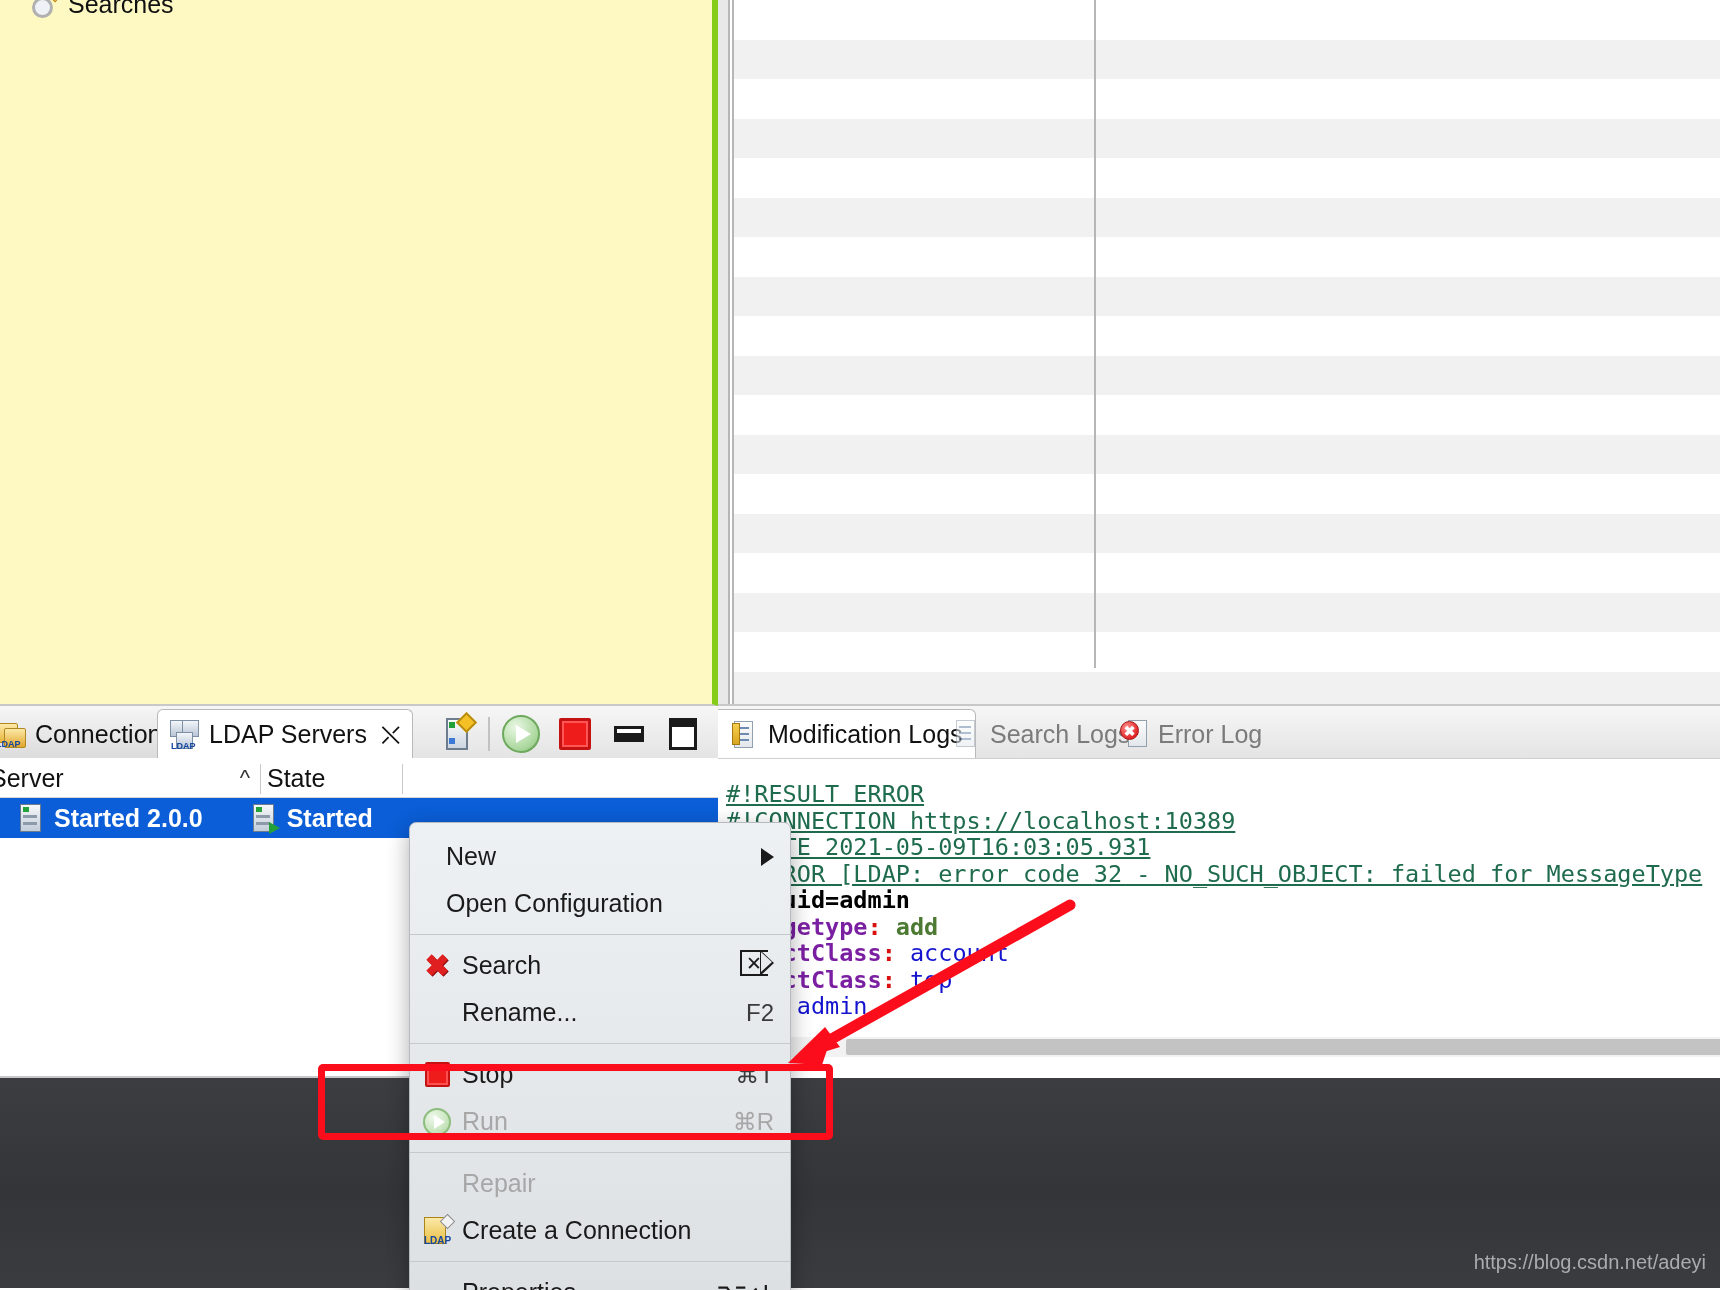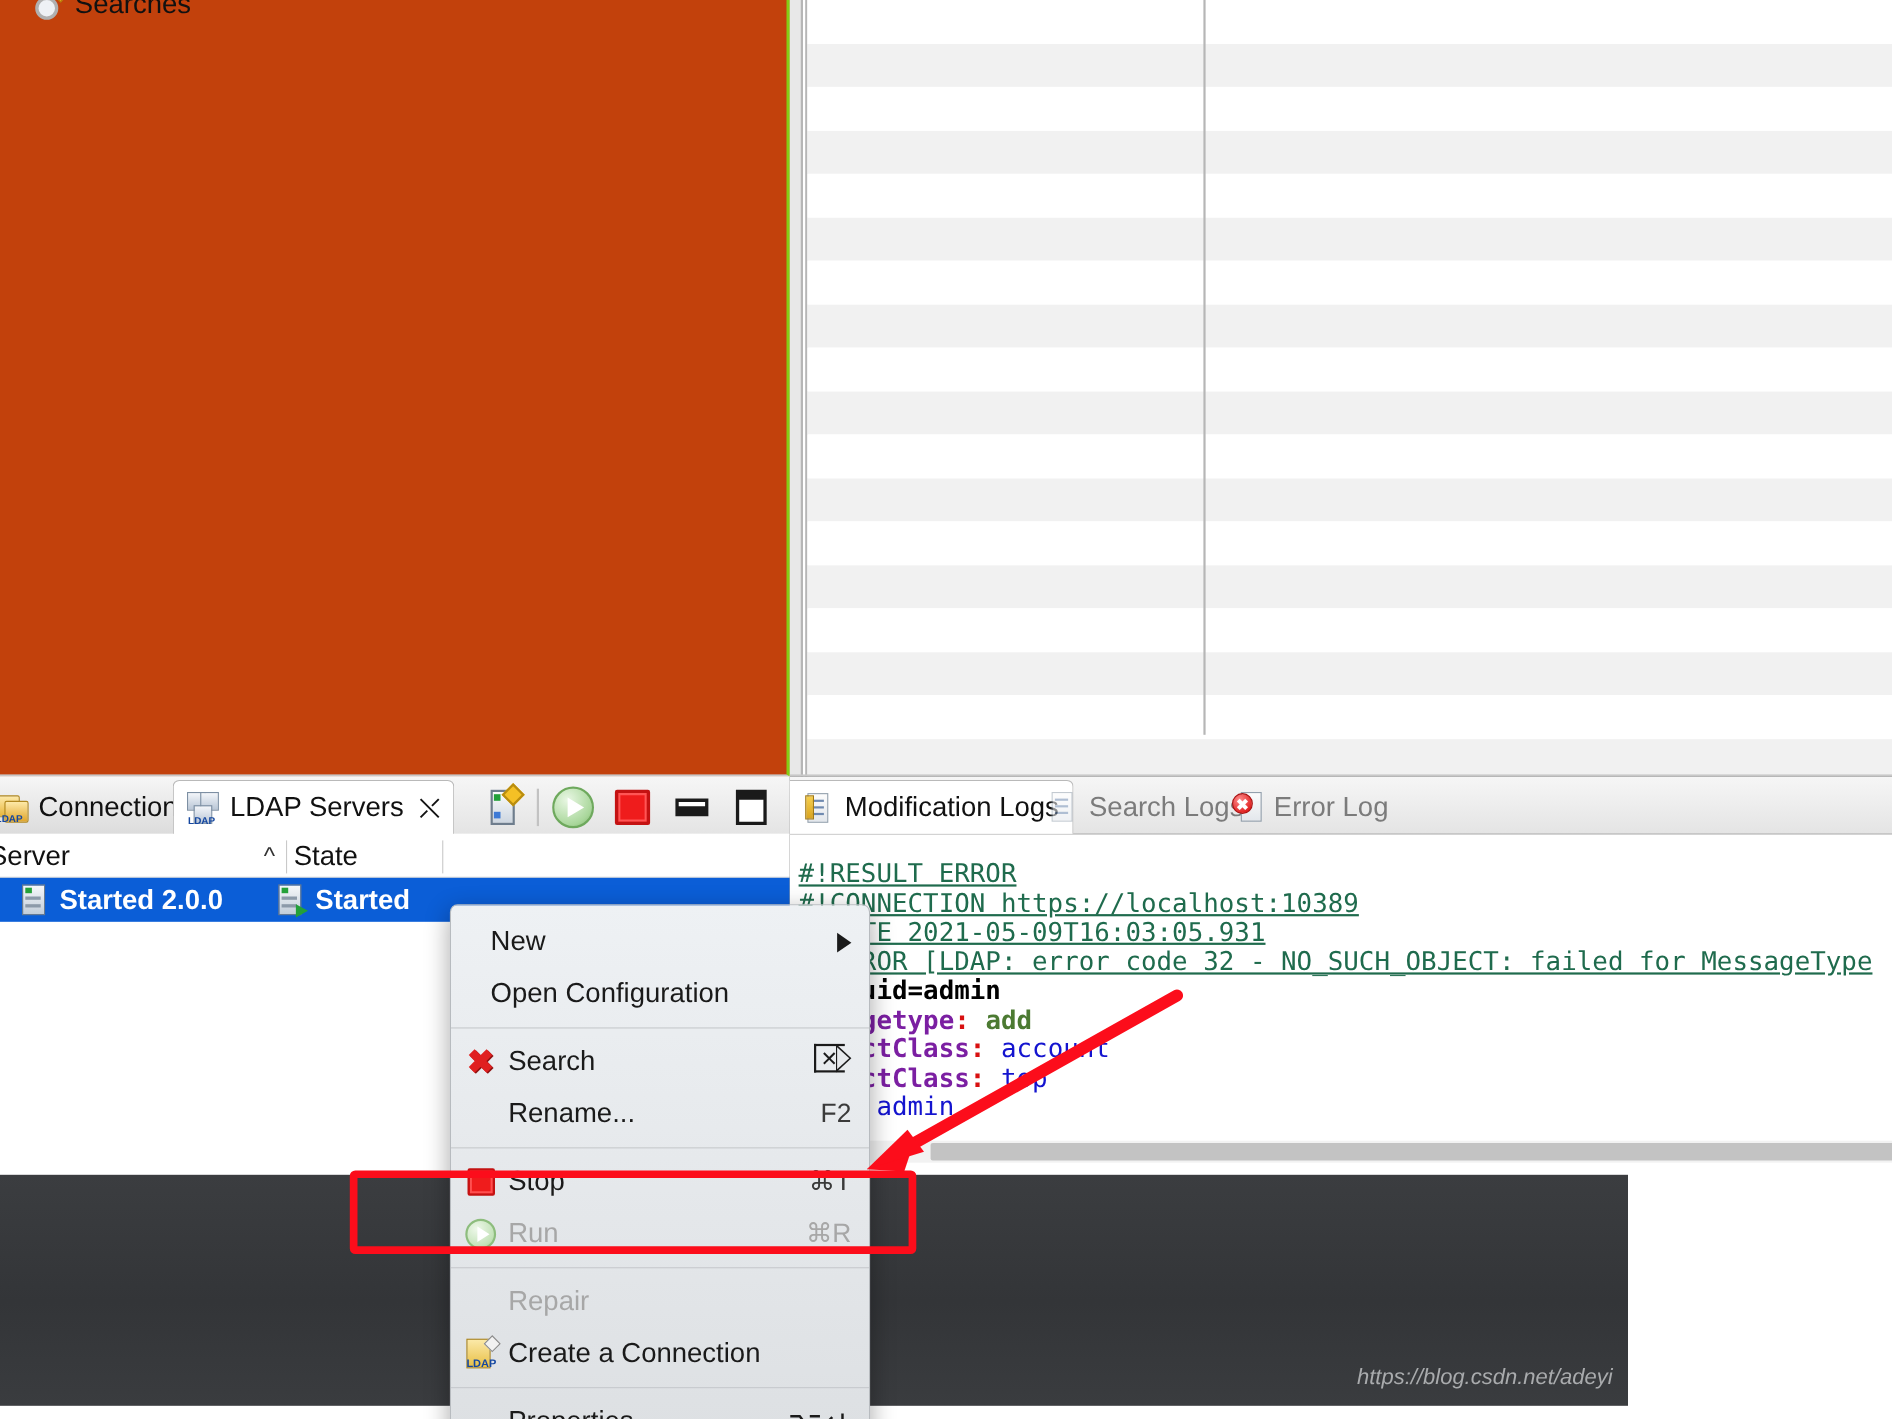--- a/index.html
+++ b/index.html
@@ -14,22 +14,22 @@
     position: relative;
     width: 1720px; height: 1290px;
     background: #ffffff;
   }
 
   
   #left-tree {
     position: absolute;
     left: 0; top: 0;
     width: 718px; height: 706px;
-    background: #c2410c;
-    border-right: 3px solid #84cc16;
+    background: #fef9c3;
+    border-right: 6px solid #84cc16;
     border-bottom: 2px solid #c8c8c8;
     box-sizing: border-box;
   }
   .tree-row {
     display: flex;
     align-items: center;
     height: 36px;
     padding-left: 4px;
     font-size: 25px;
     color: #111;
@@ -331,21 +331,21 @@
   #srv-state { margin-left: 6px; display: flex; align-items: center; }
   #ldap-view-bottomborder {
     position: absolute; left: 0; bottom: 0; width: 718px; height: 2px; background: #c8c8c8;
   }
 
   
   #log-view {
     position: absolute;
     left: 718px; top: 706px;
     width: 1002px; height: 372px;
-    background: #000000;
+    background: #4c1d95;
   }
   #log-tabrow {
     position: absolute; left: 0; top: 0; width: 1002px; height: 52px;
     background: linear-gradient(180deg,#f6f6f6 0%,#e4e4e4 100%);
   }
   .ltab {
     position: absolute; top: 3px; height: 50px;
     display: flex; align-items: center;
     padding: 0 12px; font-size: 25px; white-space: nowrap;
     box-sizing: border-box;
@@ -407,23 +407,22 @@
     position: absolute; left: 0; bottom: 22px; width: 1002px; height: 20px;
     background: #f2f2f2;
   }
   #log-hscroll-thumb {
     position: absolute; left: 128px; top: 2px; width: 1060px; height: 16px;
     background: #c3c3c3; border-radius: 2px;
   }
 
   
   #dark-strip {
-    position: absolute; left: 0; bottom: 12px; width: 1480px; height: 210px;
+    position: absolute; left: 0; bottom: 2px; width: 1720px; height: 210px;
     background: linear-gradient(180deg,#3b3d40 0%,#333538 55%, #3a3c3f 100%);
-    font-style: italic;
   }
   #watermark {
     position: absolute; right: 14px; bottom: 14px;
     font-size: 20px; color: #a9abad;
     font-family: "Liberation Sans", sans-serif;
   }
 
   
   #ctxmenu {
     position: absolute;

